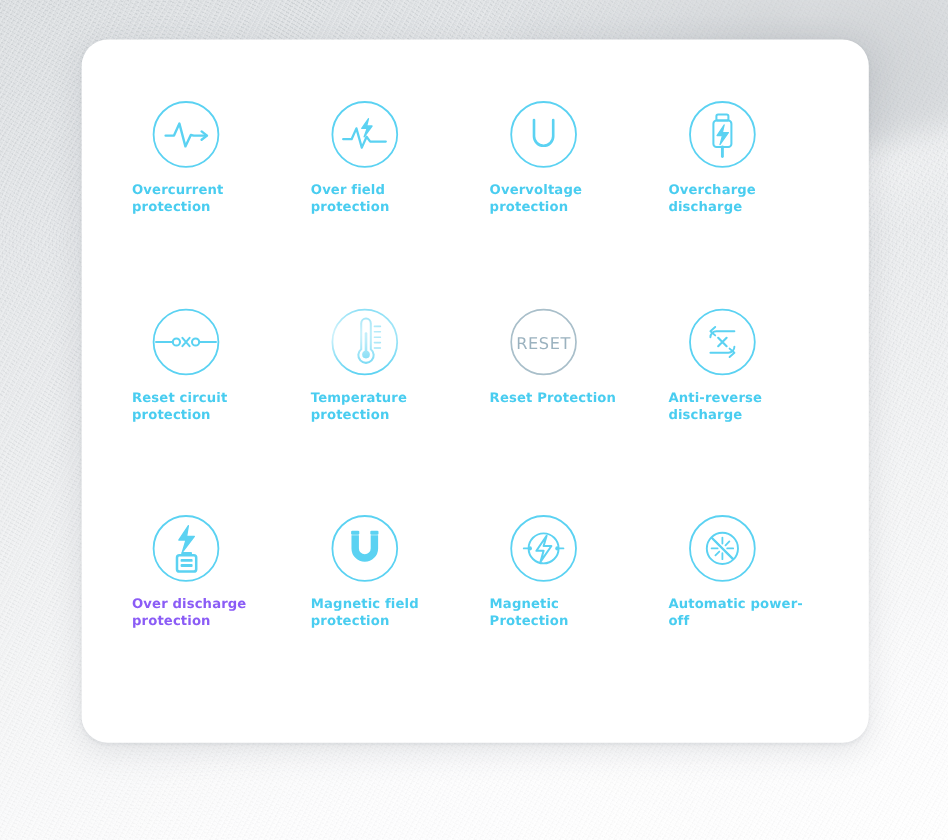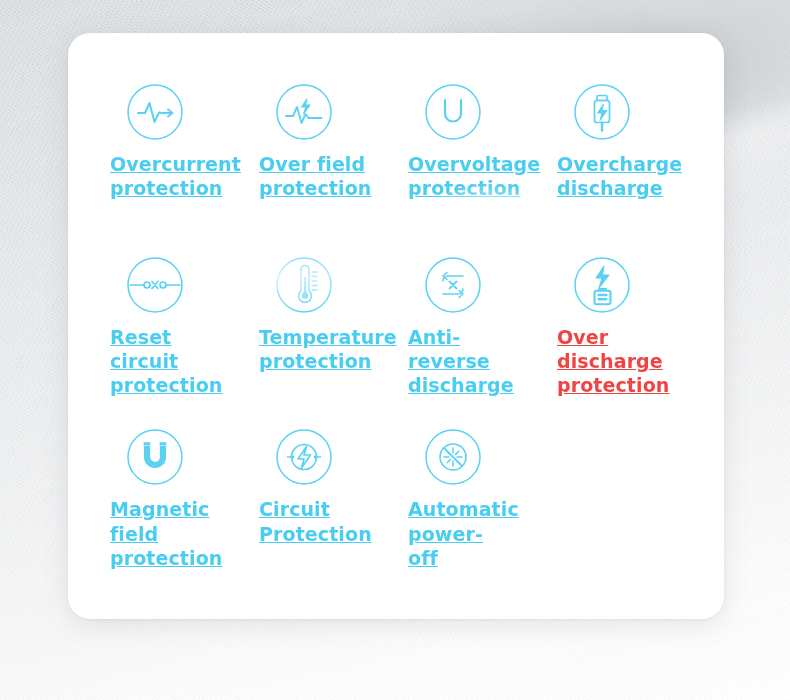--- a/index.html
+++ b/index.html
@@ -88,30 +88,29 @@
     width: 66px;
     height: 66px;
     margin-left: 12px;
     margin-bottom: 7px;
     display: block;
   }
   .icon-wrap svg { display: block; width: 66px; height: 66px; }
 
   .label {
     font-family: "DejaVu Sans", "Liberation Sans", sans-serif;
-    font-size: 19px;
+    font-size: 11px;
     font-weight: bold;
     line-height: 1.28;
     color: #49cdf0;
     letter-spacing: .1px;
     max-width: 132px;
     white-space: pre-line;
-    text-decoration: underline;
-  }
-  .cell.soft  .label { color: #ef4444; }
+  }
+  .cell.soft  .label { color: #8b5cf6; }
 
   
   .haze {
     position: absolute;
     pointer-events: none;
     border-radius: 50%;
     background: radial-gradient(closest-side, rgba(255,255,255,.78), rgba(255,255,255,0));
     z-index: 3;
   }
   .haze.h1 { left: 130px; top: 210px; width: 180px; height: 70px; }
@@ -197,20 +196,29 @@
             <path d="M30 17.5 a4 4 0 0 1 8 0 v21.5 a6.4 6.4 0 1 1 -8 0 z" stroke-width="1.7"></path>
             <circle cx="34" cy="43.5" r="3.2" fill="#5bd2f2" stroke="none"></circle>
             <path d="M34 26 v16" stroke-width="2.2" stroke-linecap="round"></path>
             <path d="M41 20 h5 M41 24.5 h5 M41 29 h5 M41 33.5 h5 M41 38 h5" stroke-width="1.3" stroke-linecap="round"></path>
           </svg>
         </span>
         <div class="label">Temperature
 protection</div>
       </div>
 
+      <div class="cell">
+        <span class="icon-wrap">
+          <svg viewBox="0 0 66 66" fill="none" stroke="#a9bfca" stroke-width="1.4">
+            <circle cx="33" cy="33" r="27"></circle>
+            <text x="33" y="38.5" text-anchor="middle" font-family="DejaVu Sans, Liberation Sans, sans-serif" font-size="13.5" fill="#9bb2bf" stroke="none" letter-spacing="0.5">RESET</text>
+          </svg>
+        </span>
+        <div class="label">Reset Protection</div>
+      </div>
 
       <div class="cell">
         <span class="icon-wrap">
           <svg viewBox="0 0 66 66" fill="none" stroke="#5bd2f2" stroke-width="1.5">
             <circle cx="33" cy="33" r="27"></circle>
             <path d="M43 24 h-15 a5 5 0 0 0 -5 5" stroke-width="1.6" stroke-linecap="round"></path>
             <path d="M27 20.5 l-4 3.5 l4 3.5" stroke-width="1.6" stroke-linecap="round" stroke-linejoin="round"></path>
             <path d="M23 42 h15 a5 5 0 0 0 5 -5" stroke-width="1.6" stroke-linecap="round"></path>
             <path d="M39 38.5 l4 3.5 l-4 3.5" stroke-width="1.6" stroke-linecap="round" stroke-linejoin="round"></path>
             <path d="M29.5 29.5 l7 7 M36.5 29.5 l-7 7" stroke-width="1.8" stroke-linecap="round"></path>
@@ -252,21 +260,21 @@
         <span class="icon-wrap">
           <svg viewBox="0 0 66 66" fill="none" stroke="#5bd2f2" stroke-width="1.5">
             <circle cx="33" cy="33" r="27"></circle>
             <circle cx="33" cy="33" r="12.5" stroke-width="1.6"></circle>
             <path d="M16.5 33 h4 M45.5 33 h4" stroke-width="1.6" stroke-linecap="round"></path>
             <circle cx="21.6" cy="33" r="1.7" fill="#5bd2f2" stroke="none"></circle>
             <circle cx="44.4" cy="33" r="1.7" fill="#5bd2f2" stroke="none"></circle>
             <path d="M35.5 22.5 l-8.5 12.5 h6 l-2.5 9 l9 -13 h-6.5 z" stroke-width="1.7" stroke-linejoin="round"></path>
           </svg>
         </span>
-        <div class="label">Circuit
+        <div class="label">Magnetic
 Protection</div>
       </div>
 
       <div class="cell">
         <span class="icon-wrap">
           <svg viewBox="0 0 66 66" fill="none" stroke="#5bd2f2" stroke-width="1.5">
             <circle cx="33" cy="33" r="27"></circle>
             <circle cx="33" cy="33" r="13" stroke-width="1.6"></circle>
             <path d="M33 24 v5 M33 37 v5 M24 33 h5 M37 33 h5
                      M27.2 27.2 l3.2 3.2 M35.6 35.6 l3.2 3.2

